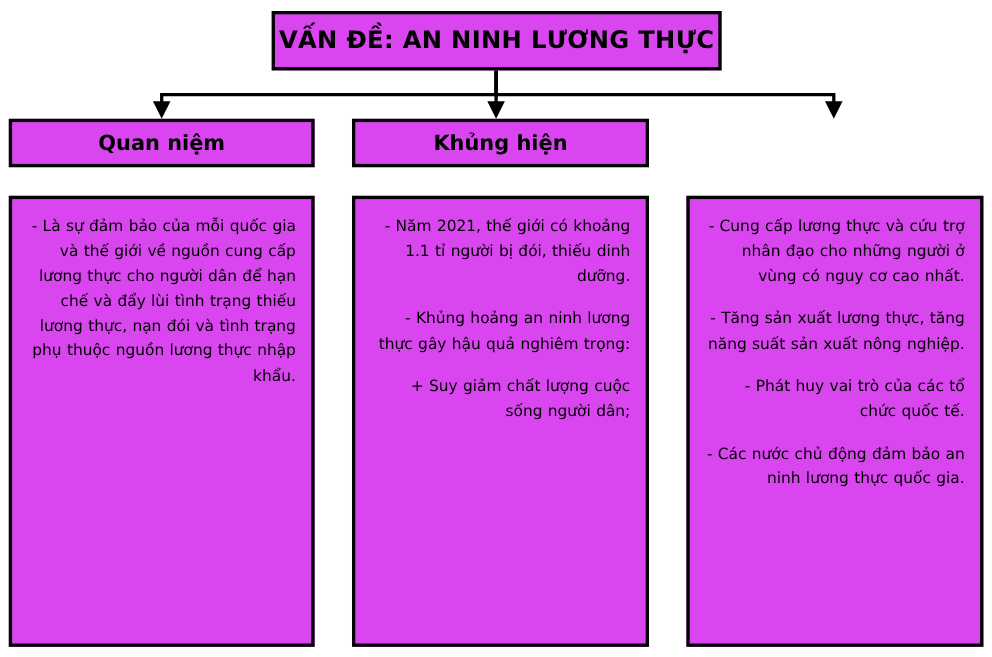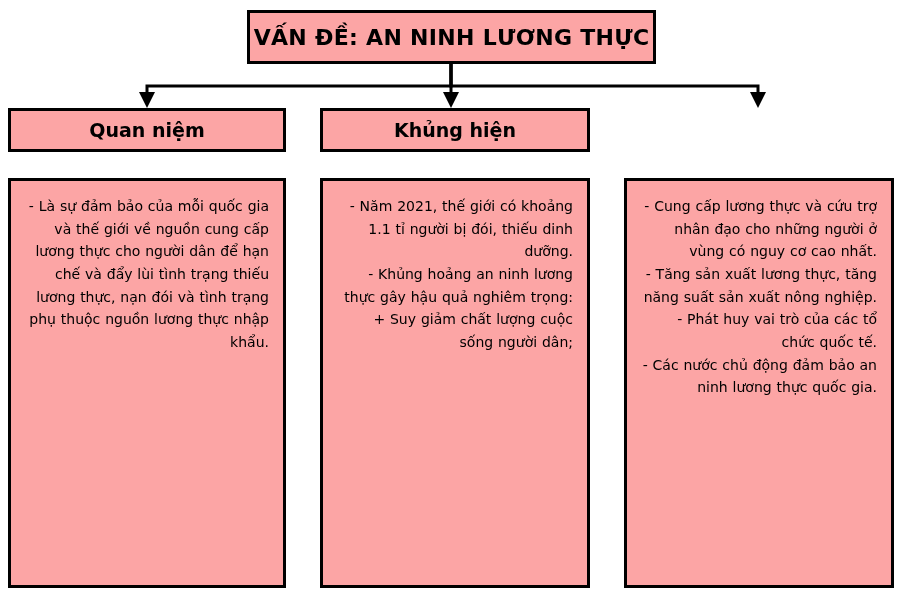--- a/index.html
+++ b/index.html
@@ -25,21 +25,21 @@
     left: 0;
     top: 0;
     width: 902px;
     height: 597px;
     pointer-events: none;
   }
   .box {
     position: absolute;
     box-sizing: border-box;
     border: 3px solid #000000;
-    background: #fca5a5;
+    background: #d946ef;
   }
   .root-box {
     left: 247px;
     top: 10px;
     width: 409px;
     height: 54px;
     display: flex;
     align-items: center;
     justify-content: center;
   }
@@ -68,21 +68,21 @@
   .col1 { left: 8px; width: 278px; }
   .col2 { left: 320px; width: 270px; }
   .col3 { left: 624px; width: 270px; }
   .para {
     font-size: 14px;
     line-height: 1.62;
     margin: 0;
     text-align: right;
     word-spacing: 0.4px;
   }
-  .para + .para { margin-top: 0px; }
+  .para + .para { margin-top: 16px; }
 </style>
 </head>
 <body>
 
 <div id="stage">
 
   <svg class="svg-lines" viewBox="0 0 902 597">
     <g stroke="#000000" stroke-width="3" fill="none">
       <path d="M 451 64 L 451 86 L 147 86 L 147 98"></path>
       <path d="M 451 64 L 451 98"></path>

